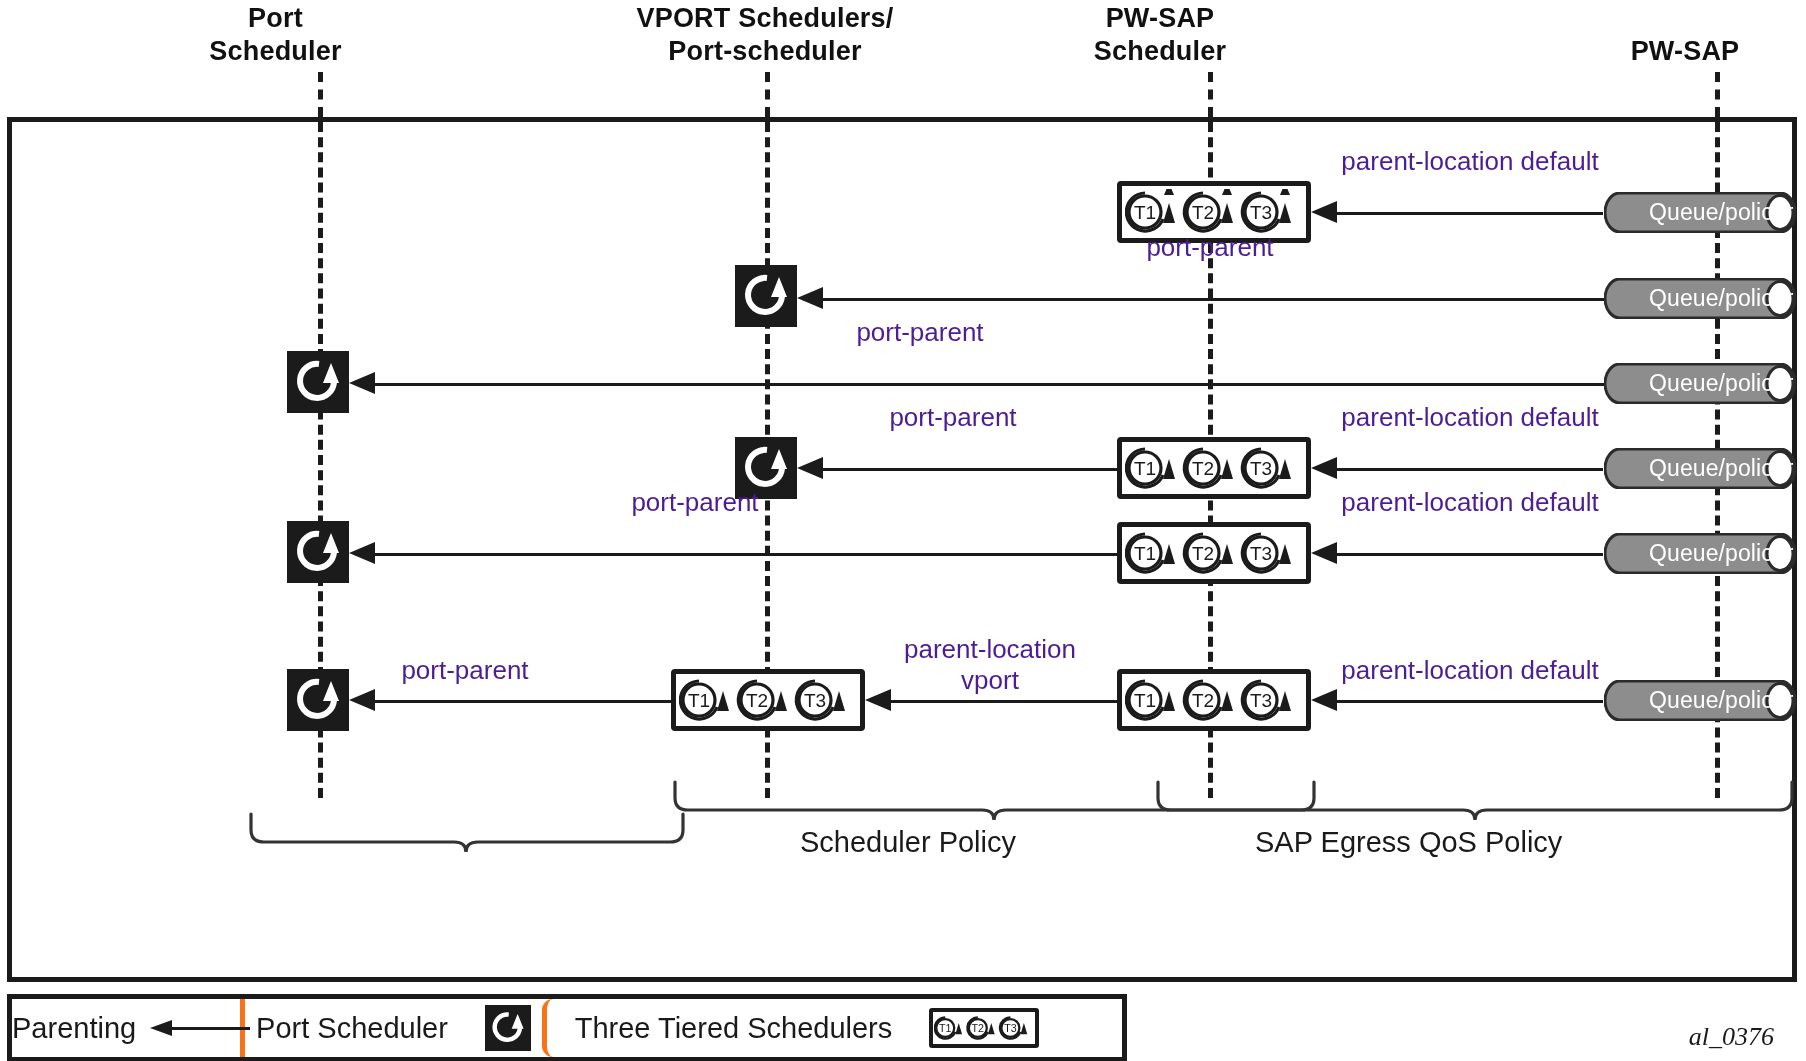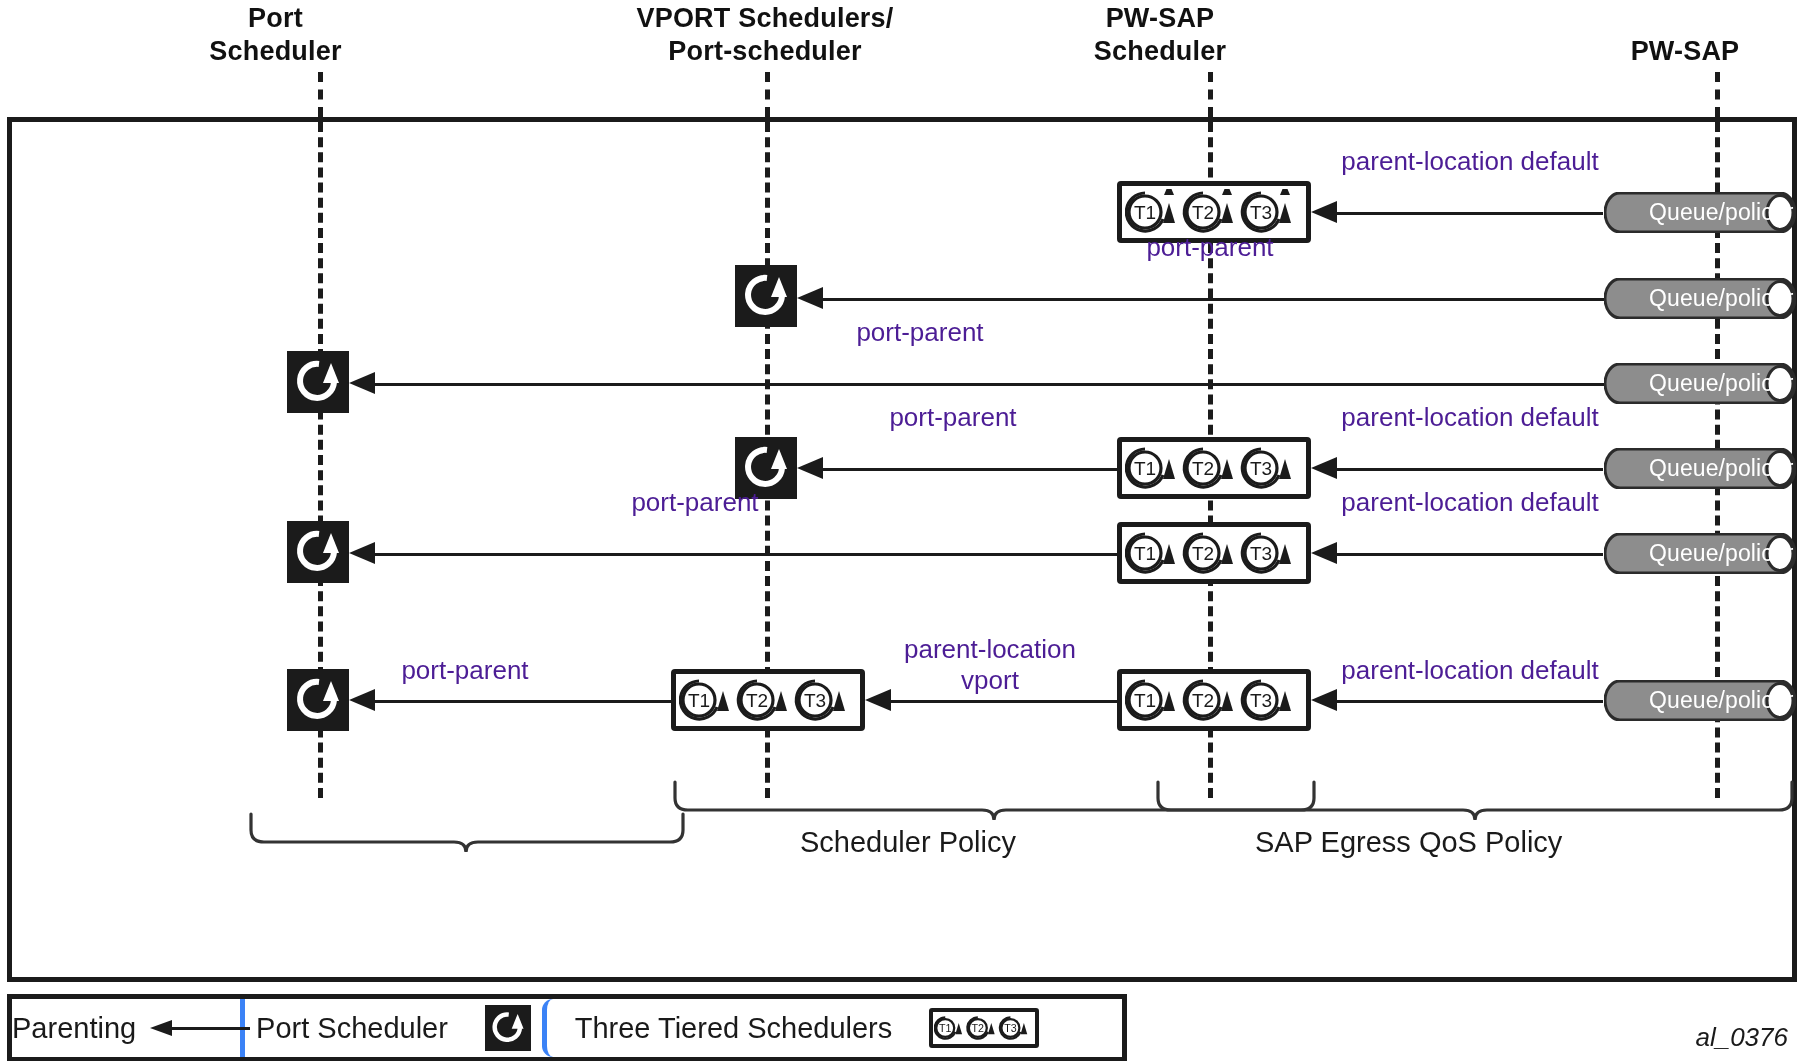--- a/index.html
+++ b/index.html
@@ -52,39 +52,39 @@
   .brace svg{display:block;}
   .brace-label{position:absolute;font-size:29px;color:#1a1a1a;
                white-space:nowrap;}
 
   
   .legend{position:absolute;left:7px;top:994px;width:1120px;height:68px;
           border:5px solid #1b1b1b;box-sizing:border-box;background:#fff;
           display:flex;}
   .legend-cell{display:flex;align-items:center;justify-content:center;
                height:100%;box-sizing:border-box;gap:14px;}
-  .legend-cell + .legend-cell{border-left:5px solid #3b82f6;gap:37px;}
+  .legend-cell + .legend-cell{border-left:5px solid #f97316;gap:37px;}
   .legend-text{font-size:29px;color:#1a1a1a;white-space:nowrap;}
 
   .lg-arrow{position:relative;width:100px;height:16px;}
   .lg-arrow .bar{position:absolute;left:16px;top:7px;width:84px;height:0;
                  border-top:3px solid #1b1b1b;}
   .lg-arrow .hd{position:absolute;left:0;top:0;width:0;height:0;
                 border-top:8px solid transparent;border-bottom:8px solid transparent;
                 border-right:22px solid #1b1b1b;}
 
   .lg-ps{width:46px;height:46px;background:#1b1b1b;}
   .lg-ps svg{display:block;width:100%;height:100%;}
 
   .lg-tier{width:110px;height:40px;border:4px solid #1b1b1b;border-radius:3px;
            background:#fff;box-sizing:border-box;
            display:flex;align-items:center;justify-content:center;}
 
   
-  .figid{position:absolute;right:18px;top:1022px;font-family:Liberation Sans, sans-serif;
+  .figid{position:absolute;right:32px;top:1022px;font-family:Liberation Serif, serif;
          font-style:italic;font-size:26px;color:#1a1a1a;}
 </style>
 </head>
 <body>
 
 <div class="stage">
 
   <div class="col-head" style="left:178px;top:2px;width:195px;">
     <div>Port</div>
     <div>Scheduler</div>

